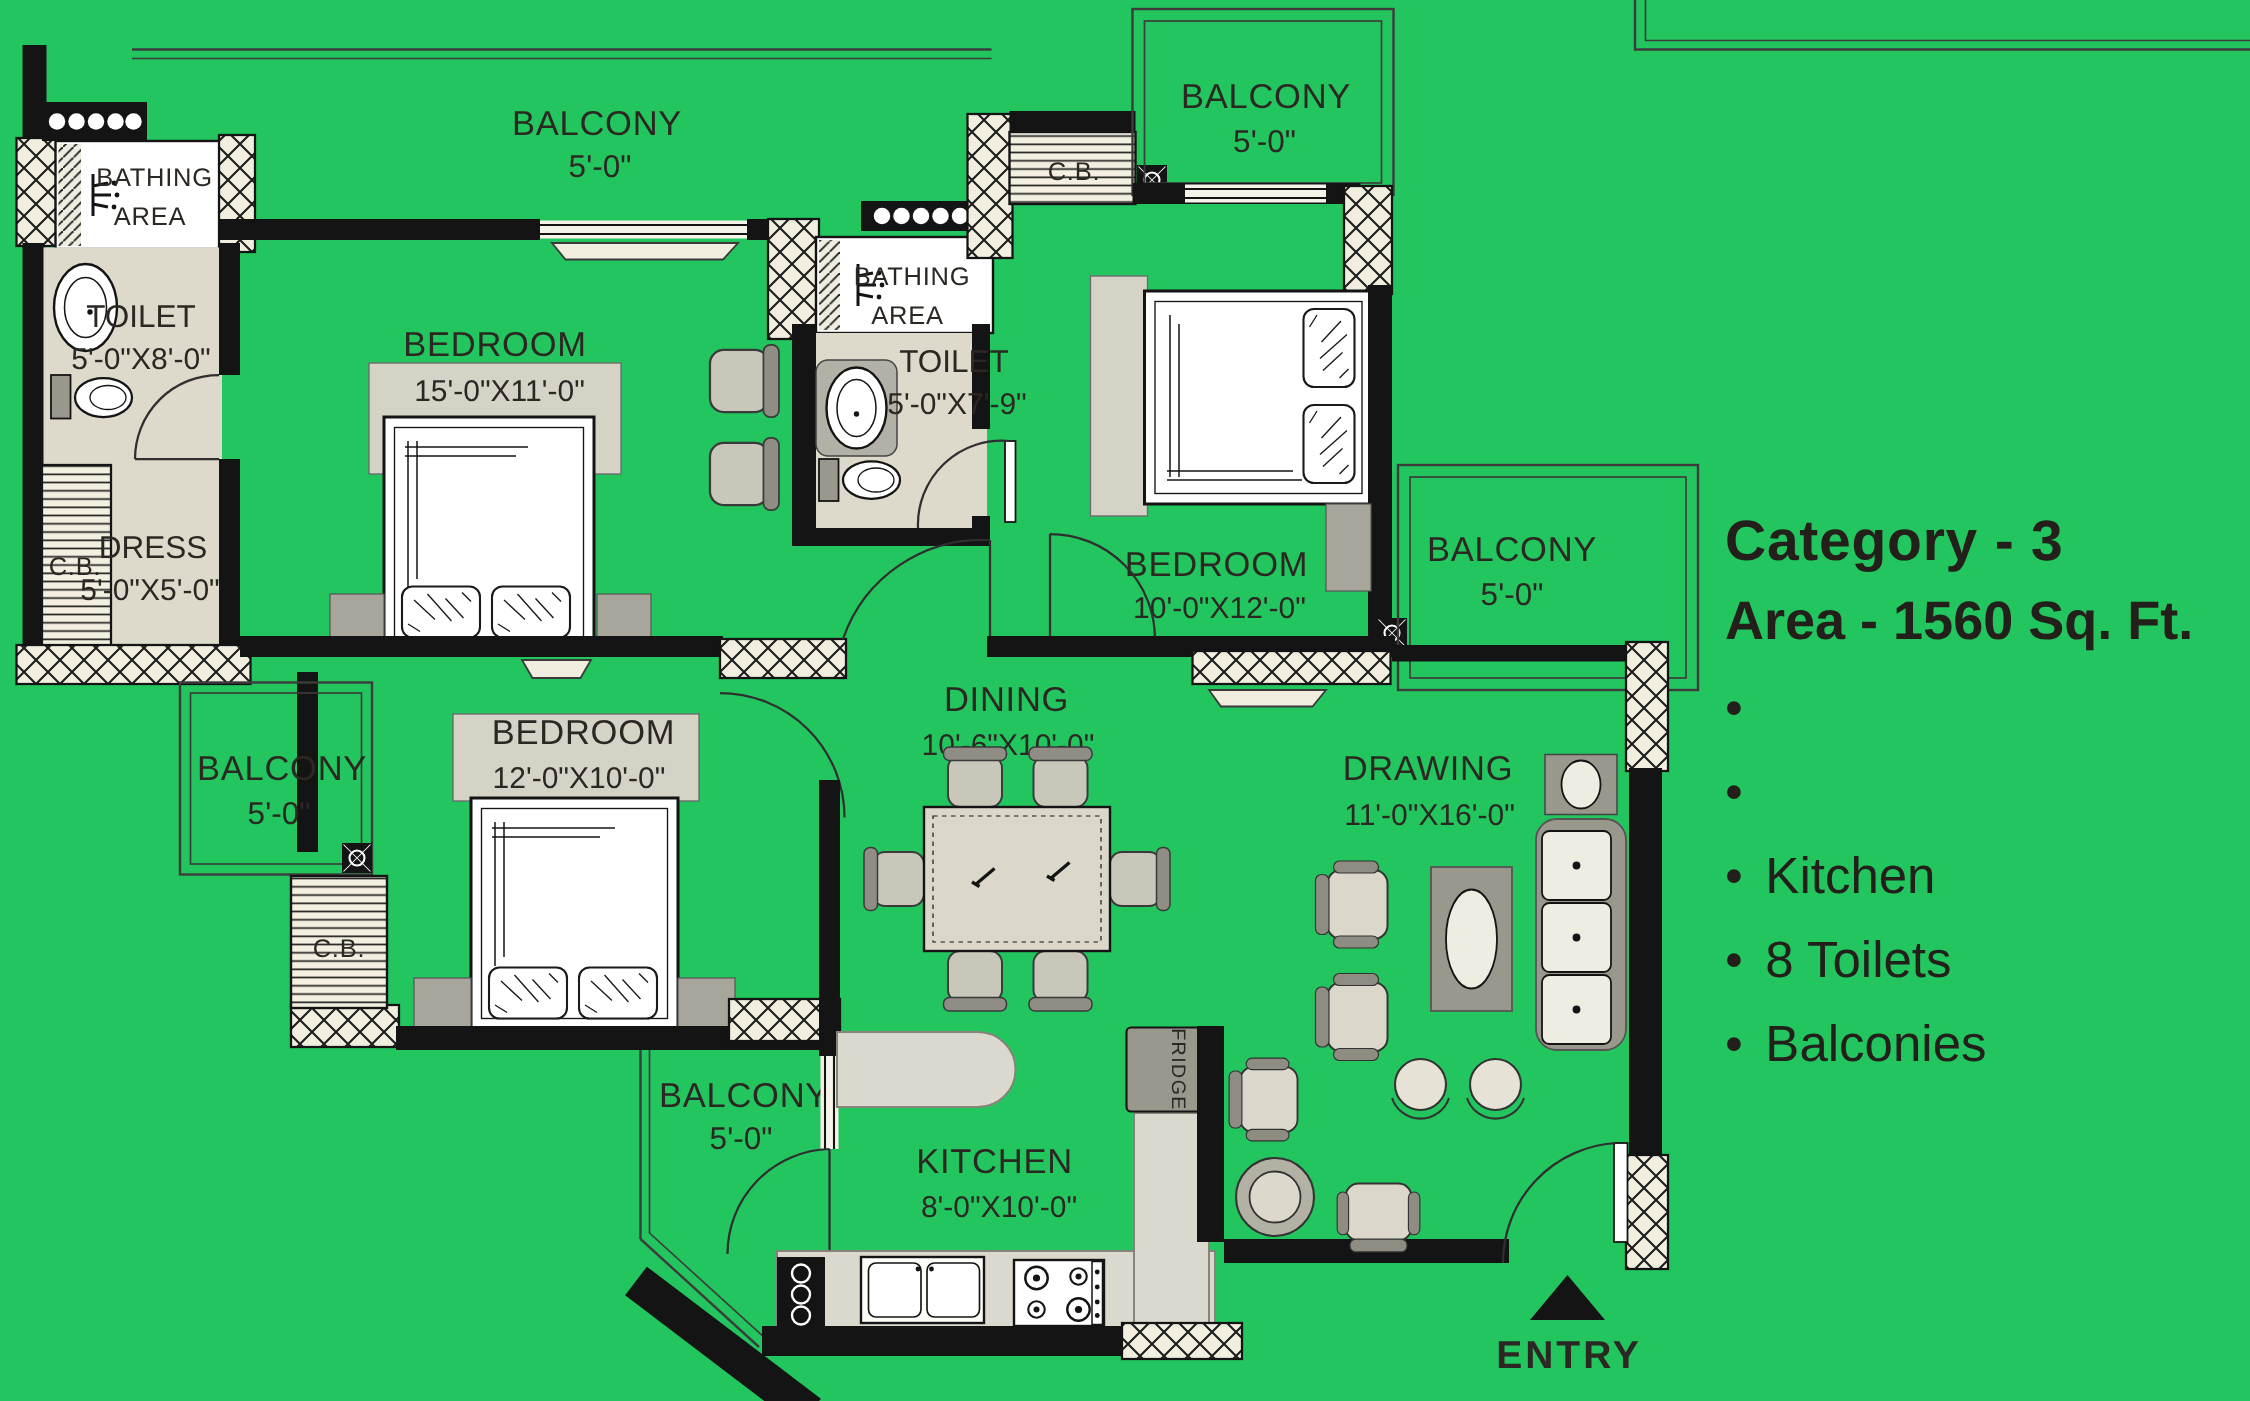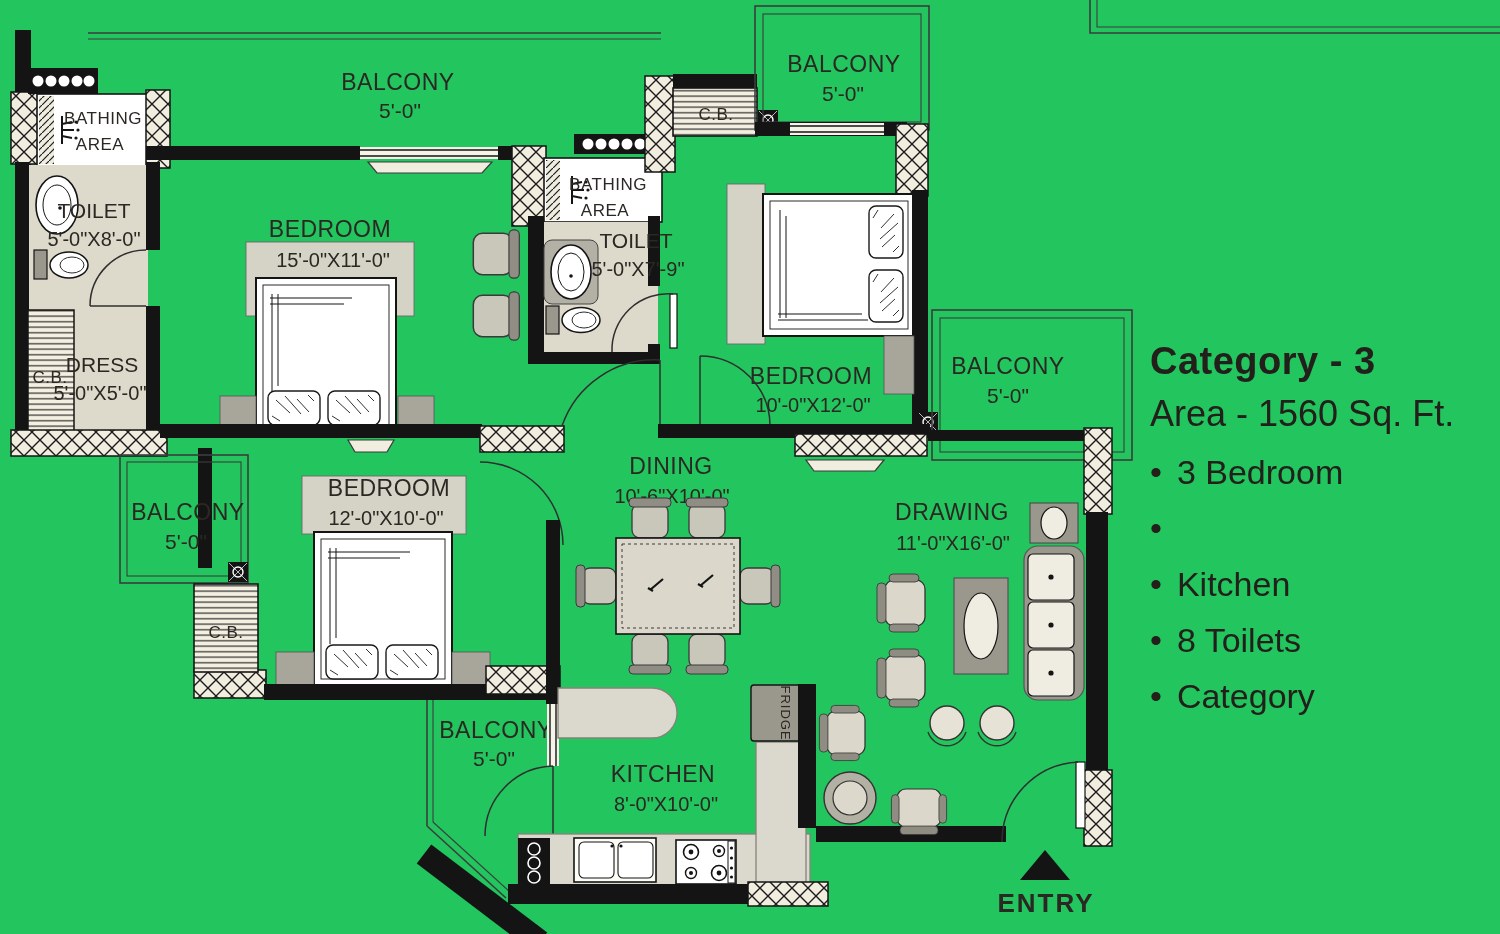--- a/index.html
+++ b/index.html
@@ -11,21 +11,21 @@
   svg .md{font-size:21px;}
   svg .sm{font-size:17px;letter-spacing:0.5px;}
   svg .tiny{font-size:13px;letter-spacing:1px;}
   svg .entry{font-size:26px;font-weight:bold;letter-spacing:2px;}
   .wall{fill:#141414;}
   .thin{fill:none;stroke:#3c3c3c;stroke-width:1.6;}
   .thin2{fill:none;stroke:#3c3c3c;stroke-width:1.1;}
   .arc{fill:none;stroke:#2f2f2f;stroke-width:1.5;}
   .info{position:absolute;left:1150px;top:324px;width:348px;color:#23201c;margin-top:16px;}
   .info-title{font-size:38px;font-weight:bold;letter-spacing:0.5px;}
-  .info-area{font-size:36px;margin-top:10px;}
+  .info-area{font-size:36px;margin-top:10px;font-weight:bold;}
   .info-list{list-style:none;margin:18px 0 0;padding:0;}
   .info-list li{font-size:34px;margin-top:17px;display:flex;align-items:baseline;gap:15px;}
 </style>
 </head>
 <body>
 
 <div class="stage">
 <svg width="1500" height="934" viewBox="0 0 1500 934">
   <defs>
     <pattern id="xh" width="16" height="16" patternUnits="userSpaceOnUse">
@@ -402,32 +402,31 @@
   </g>
 </svg>
 
 
 <div class="info">
   <div class="info-title">Category - 3</div>
   <div class="info-area">Area - 1560 Sq. Ft.</div>
   <ul class="info-list">
     <li>
           <span>•</span>
-          <span>3 Bedroom</span>
         </li>
     <li>
           <span>•</span>
         </li>
     <li>
           <span>•</span>
           <span>Kitchen</span>
         </li>
     <li>
           <span>•</span>
           <span>8 Toilets</span>
         </li>
     <li>
           <span>•</span>
-          <span>Category</span>
+          <span>Balconies</span>
         </li>
   </ul>
 </div>
 </div>
 
 </body></html>

